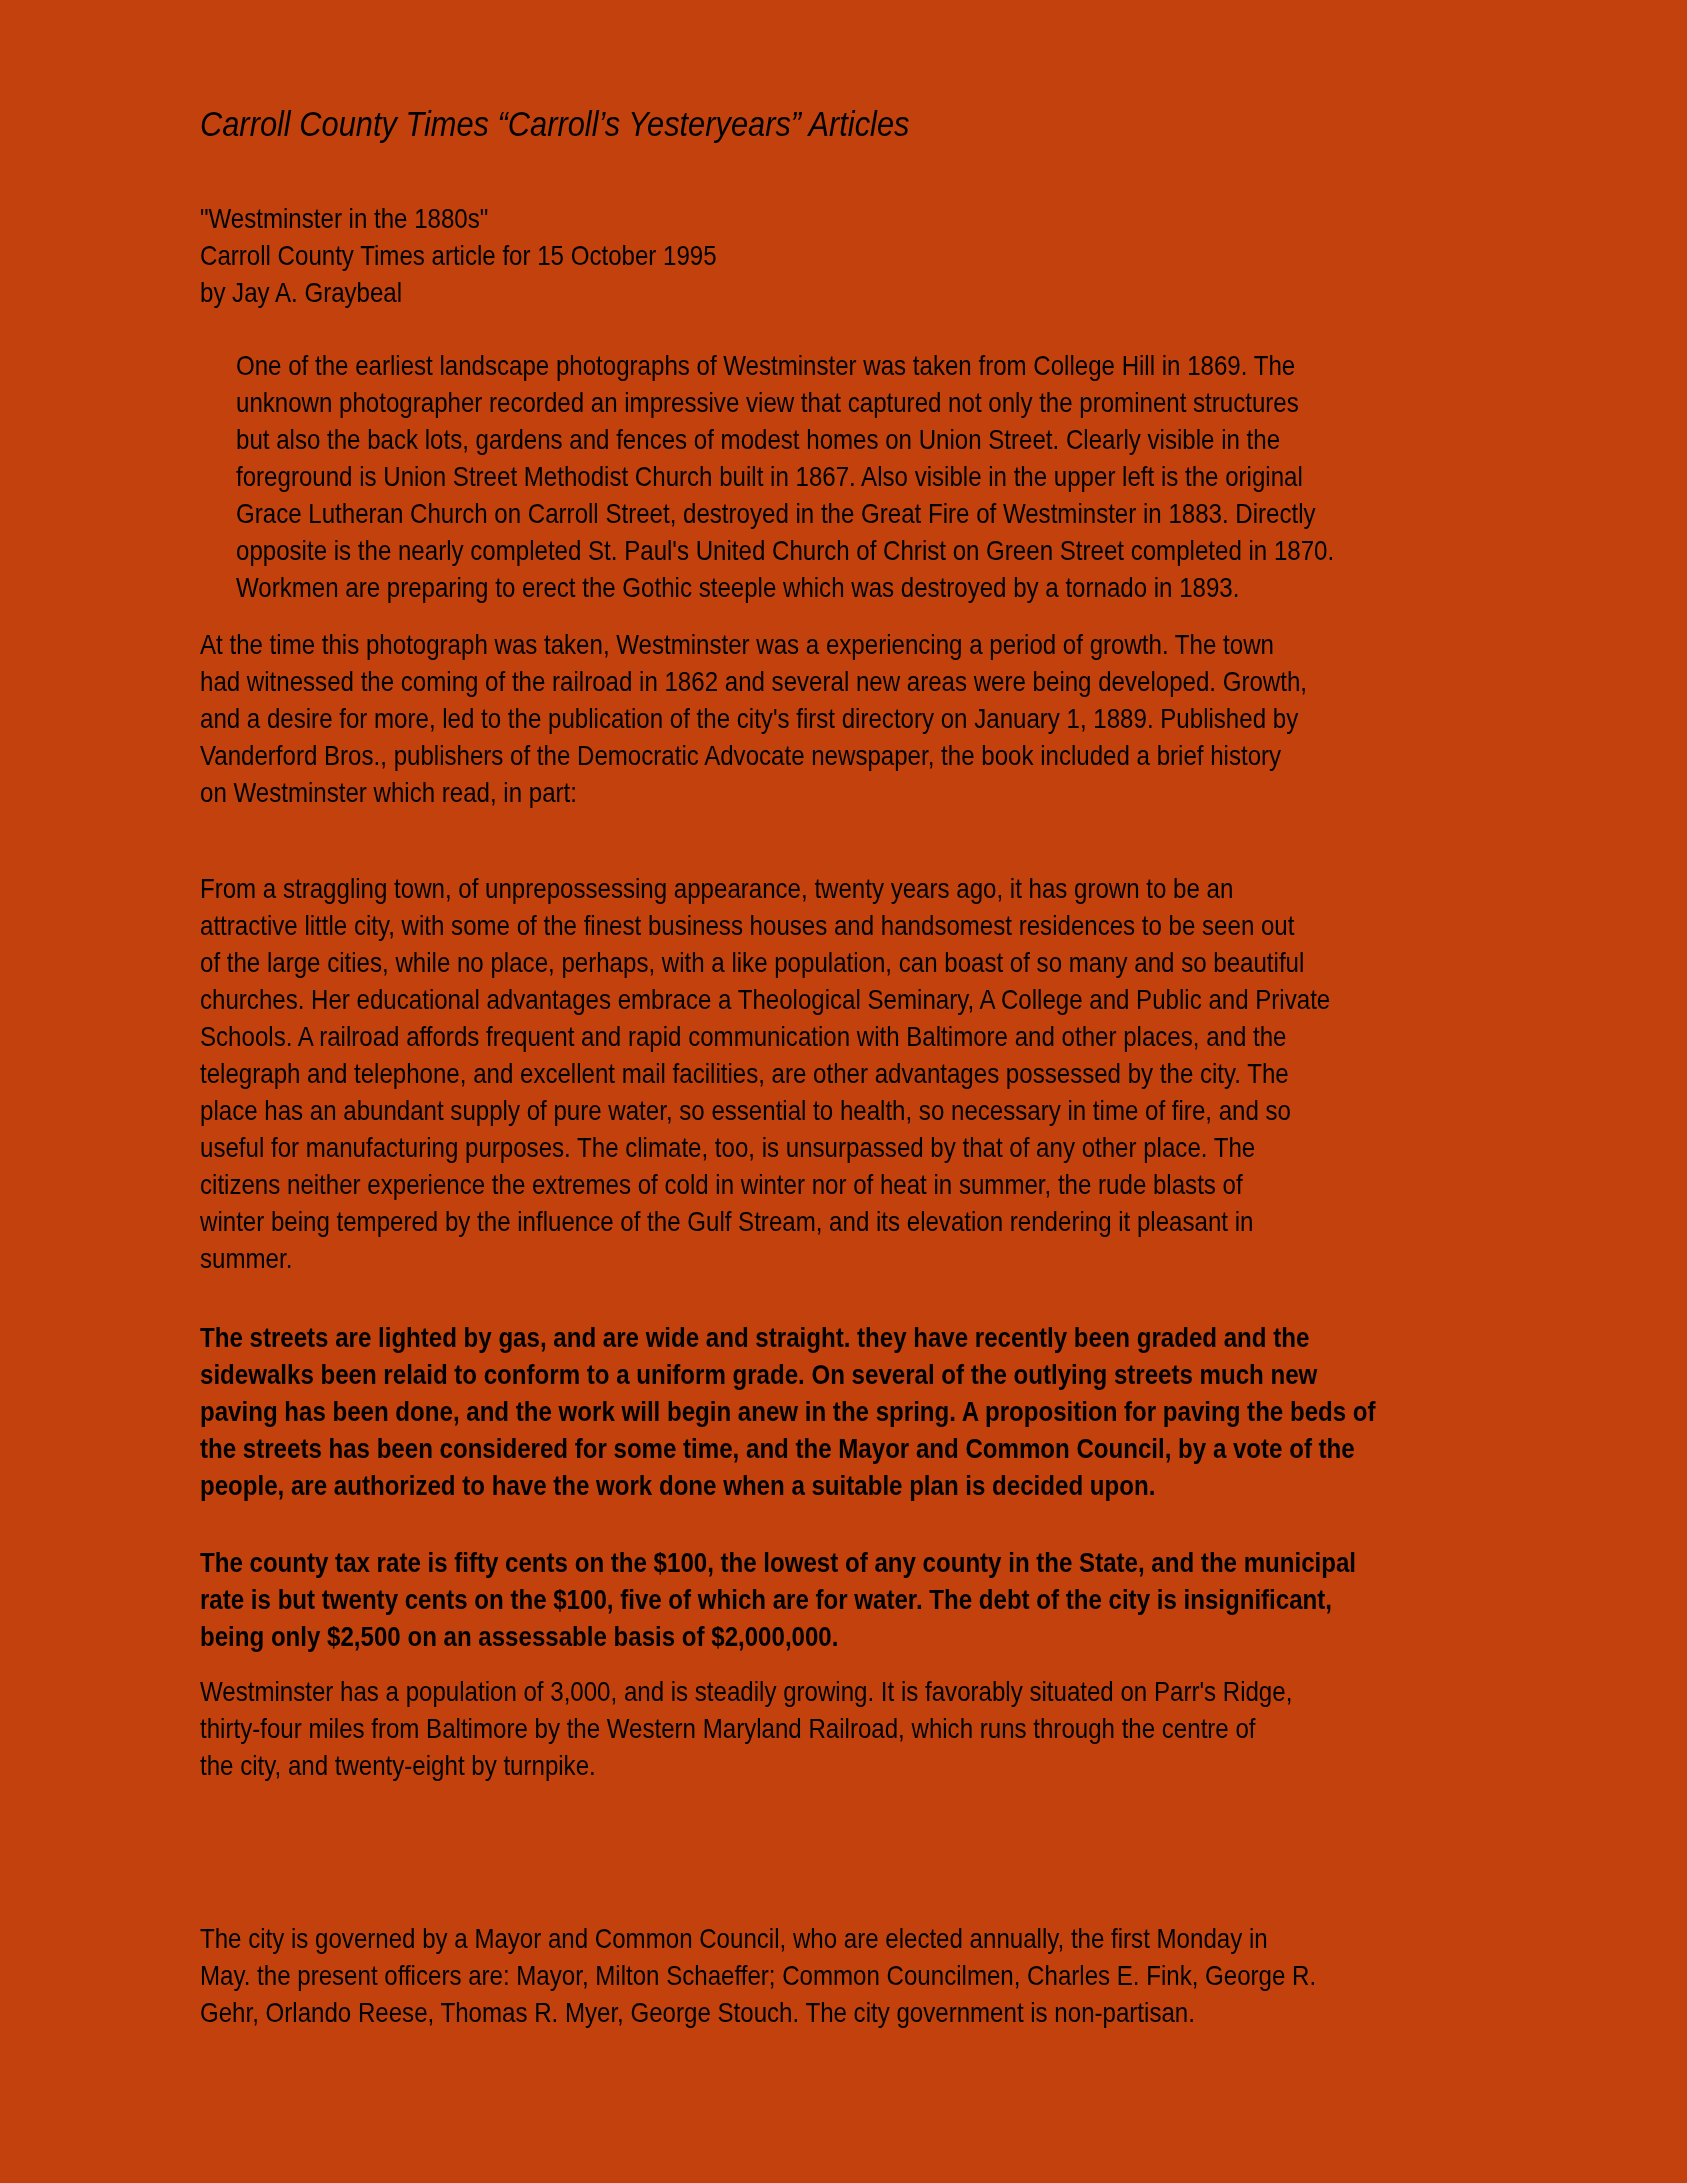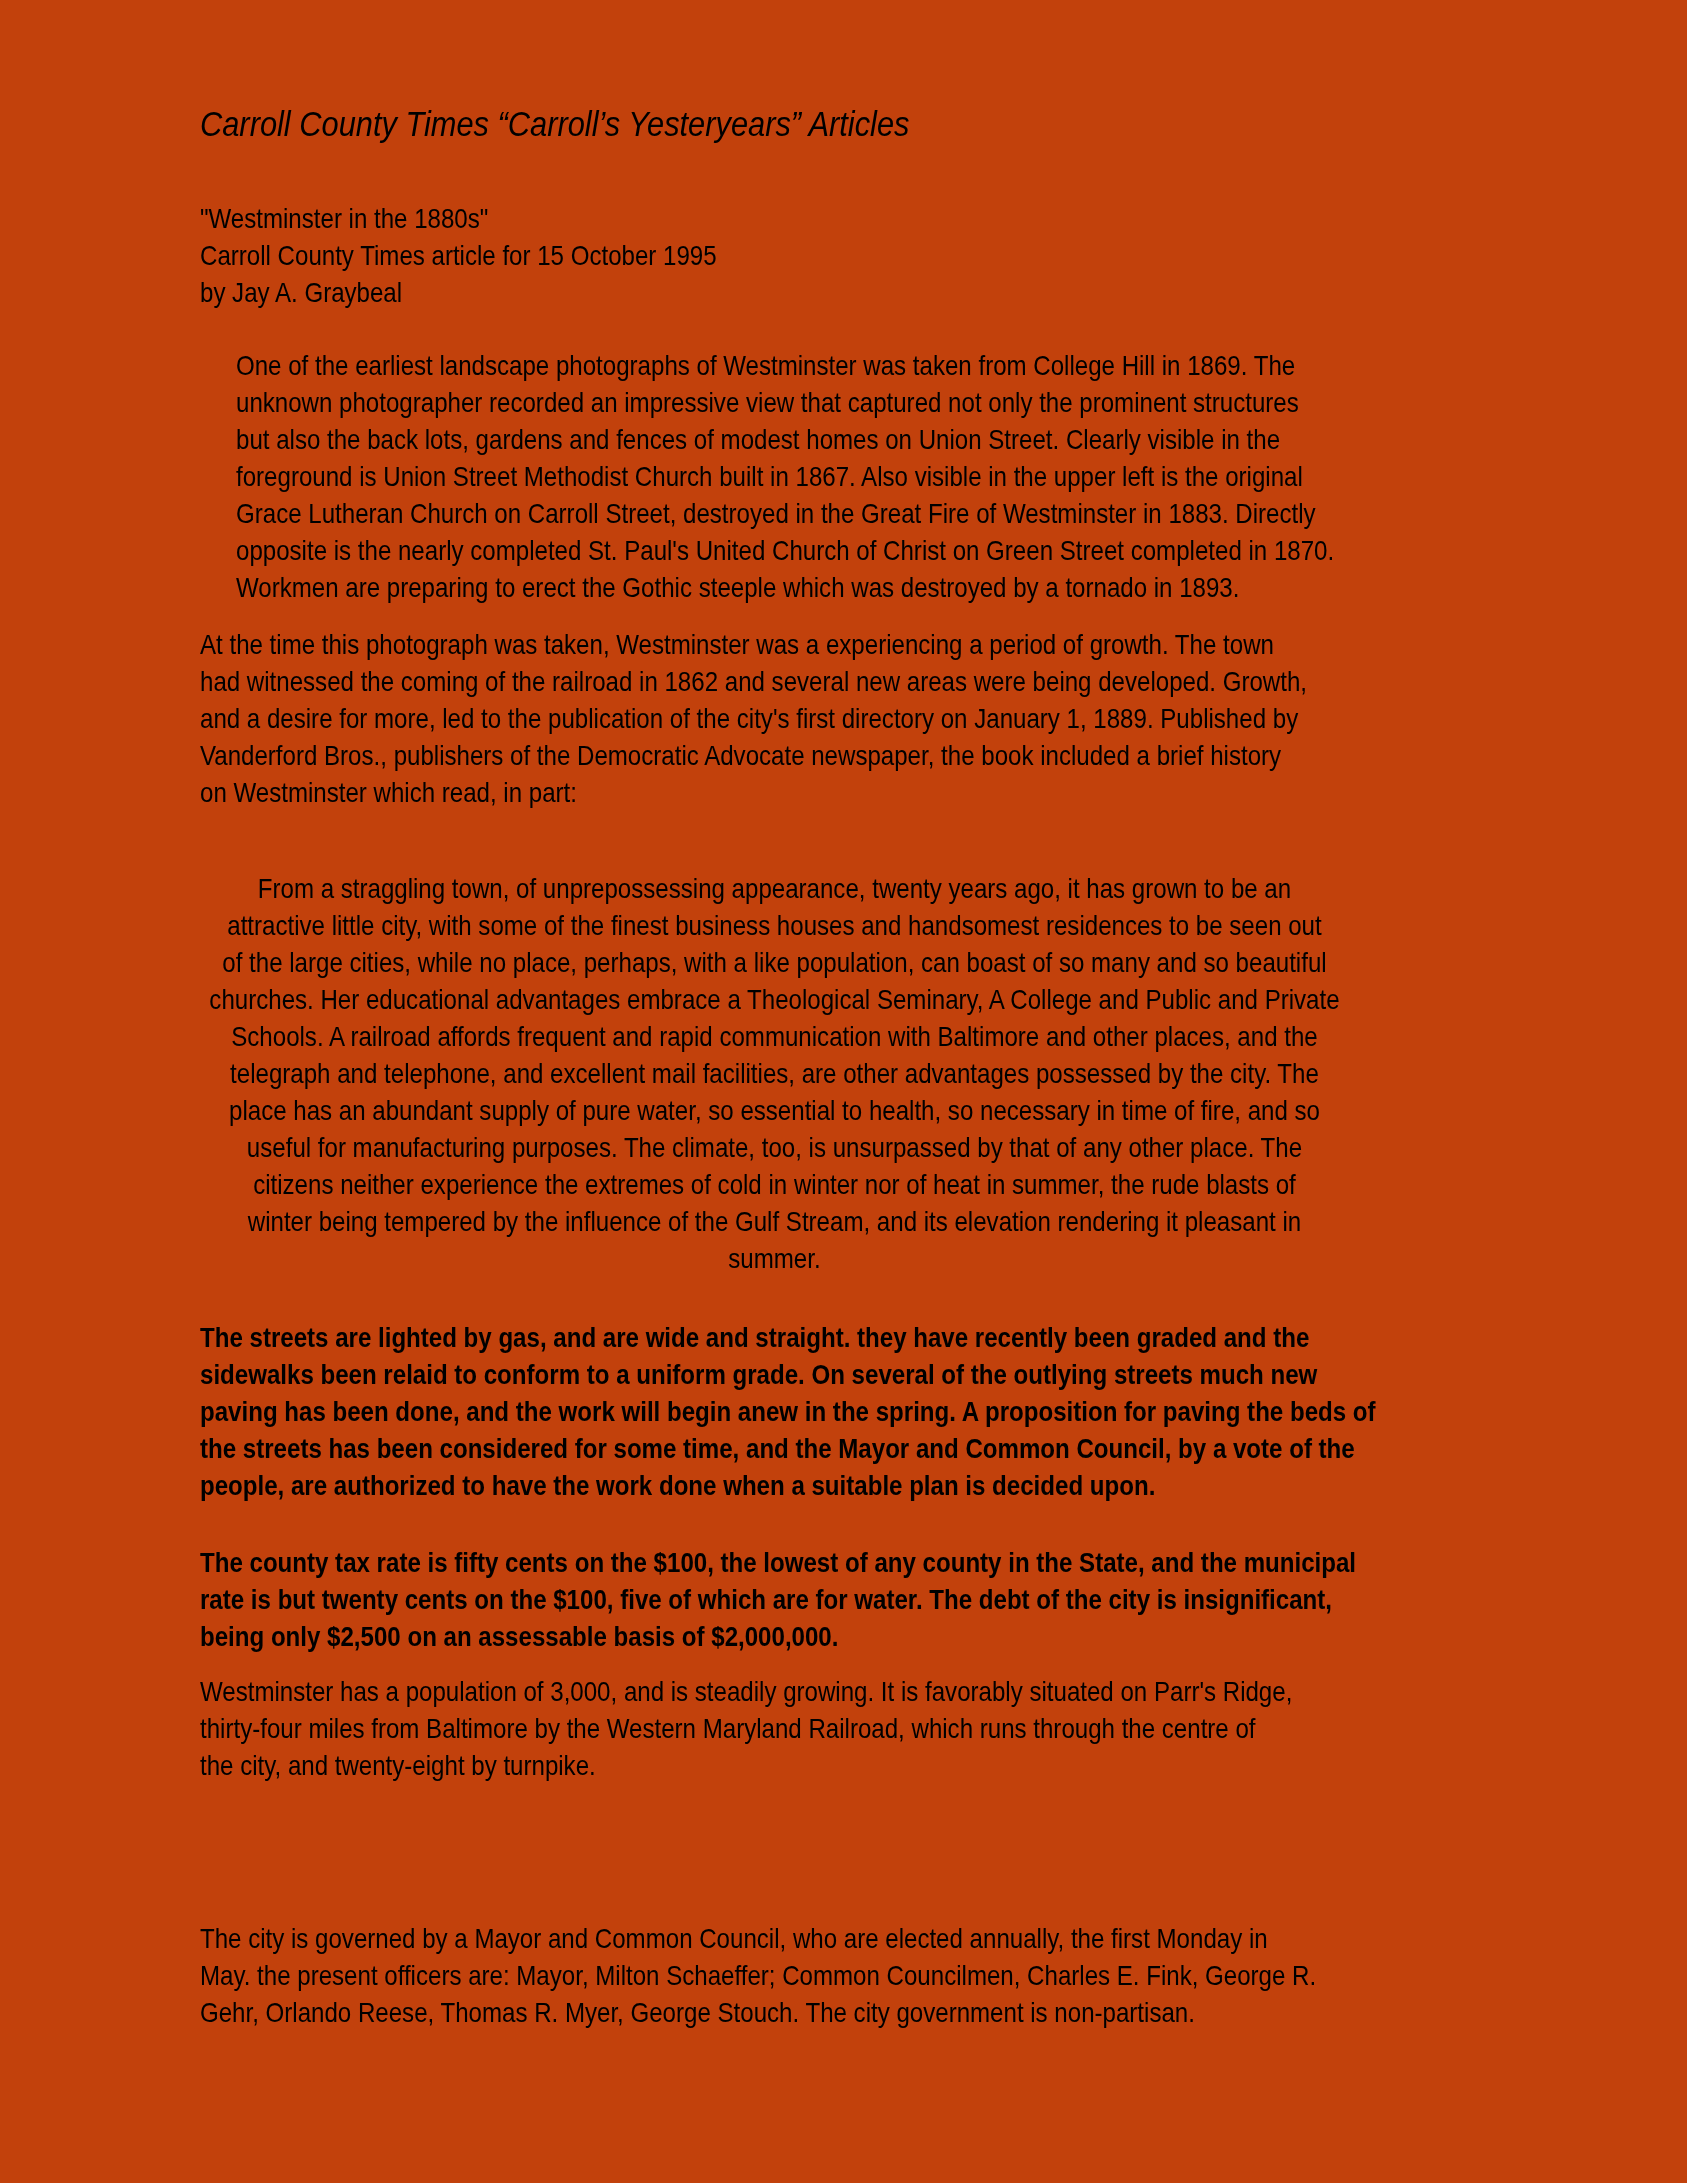--- a/index.html
+++ b/index.html
@@ -89,21 +89,21 @@
   </div>
 
   <div class="block" style="top:626px;">
     <span class="line">At the time this photograph was taken, Westminster was a experiencing a period of growth. The town</span>
     <span class="line">had witnessed the coming of the railroad in 1862 and several new areas were being developed. Growth,</span>
     <span class="line">and a desire for more, led to the publication of the city's first directory on January 1, 1889. Published by</span>
     <span class="line">Vanderford Bros., publishers of the Democratic Advocate newspaper, the book included a brief history</span>
     <span class="line">on Westminster which read, in part:</span>
   </div>
 
-  <div class="block" style="top:870px;text-align:center;">
+  <div class="block" style="top:870px;">
     <span class="line">From a straggling town, of unprepossessing appearance, twenty years ago, it has grown to be an</span>
     <span class="line">attractive little city, with some of the finest business houses and handsomest residences to be seen out</span>
     <span class="line">of the large cities, while no place, perhaps, with a like population, can boast of so many and so beautiful</span>
     <span class="line">churches. Her educational advantages embrace a Theological Seminary, A College and Public and Private</span>
     <span class="line">Schools. A railroad affords frequent and rapid communication with Baltimore and other places, and the</span>
     <span class="line">telegraph and telephone, and excellent mail facilities, are other advantages possessed by the city. The</span>
     <span class="line">place has an abundant supply of pure water, so essential to health, so necessary in time of fire, and so</span>
     <span class="line">useful for manufacturing purposes. The climate, too, is unsurpassed by that of any other place. The</span>
     <span class="line">citizens neither experience the extremes of cold in winter nor of heat in summer, the rude blasts of</span>
     <span class="line">winter being tempered by the influence of the Gulf Stream, and its elevation rendering it pleasant in</span>

